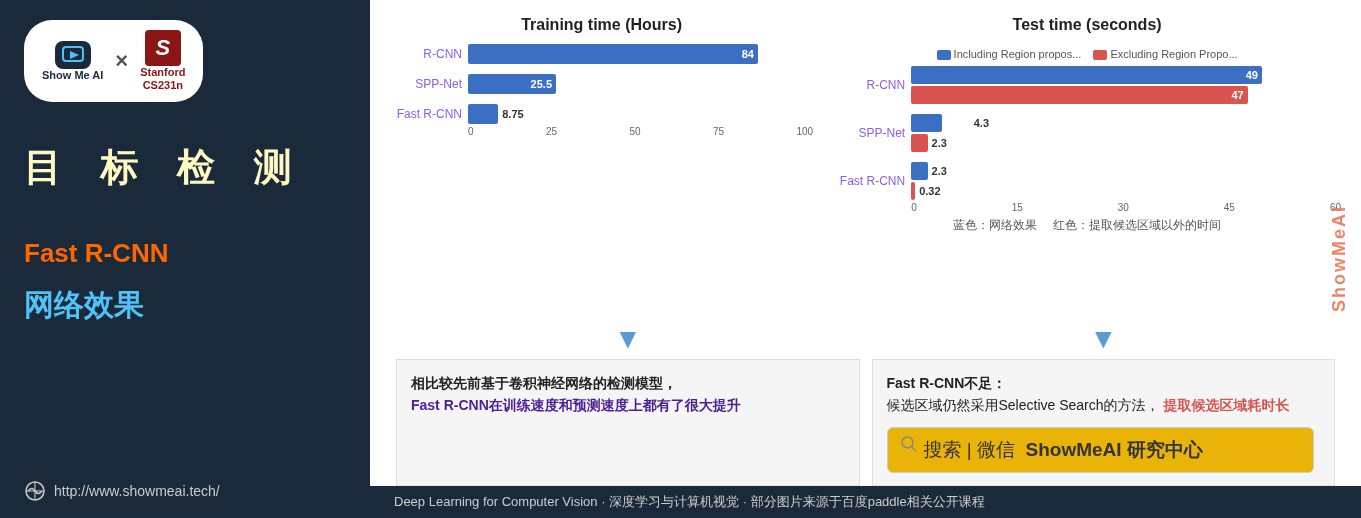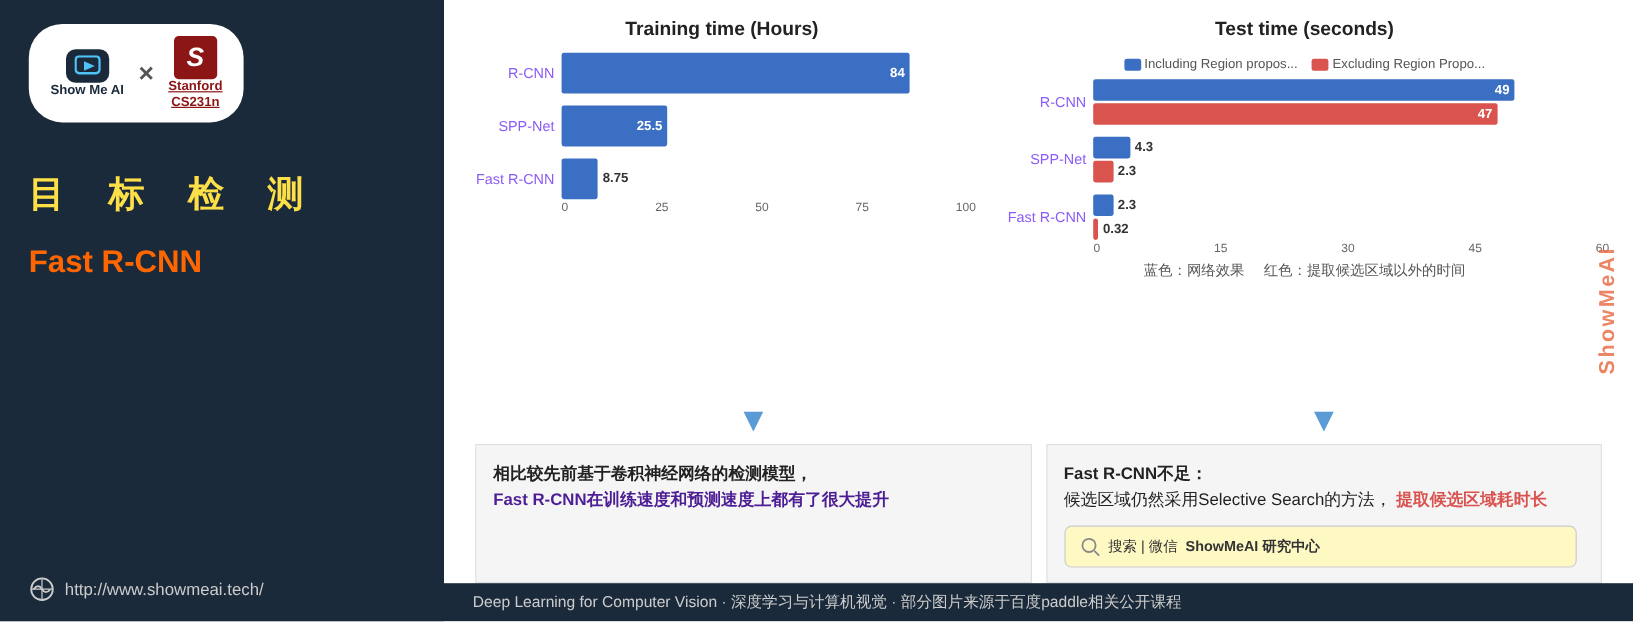--- a/index.html
+++ b/index.html
@@ -83,29 +83,28 @@
       font-size: 22px;
       font-weight: bold;
       font-style: italic;
     }
     .stanford-text {
       font-size: 11px;
       color: #8c1515;
       font-weight: bold;
       text-align: center;
       line-height: 1.2;
-      text-decoration: underline;
     }
 
     .title-cn {
-      font-size: 30px;
-      font-weight: bold;
-      color: #fde047;
+      font-size: 38px;
+      font-weight: bold;
+      color: #fef9c3;
       letter-spacing: 14px;
-      margin-bottom: 20px;
+      margin-bottom: 45px;
       margin-top: 10px;
     }
 
     .section-title {
       font-size: 26px;
       font-weight: bold;
       color: #ff6600;
       margin-bottom: 16px;
     }
 
@@ -185,21 +184,21 @@
     }
 
     .bar-wrap {
       flex: 1;
       display: flex;
       align-items: center;
       position: relative;
     }
 
     .bar {
-      height: 34px;
+      height: 20px;
       background: #3a6fc4;
       display: flex;
       align-items: center;
       justify-content: flex-end;
       padding-right: 4px;
       border-radius: 2px;
       position: relative;
     }
 
     .bar-val {
@@ -293,26 +292,26 @@
       font-weight: bold;
     }
 
     .card strong {
       font-weight: bold;
     }
 
     
     .search-bar {
       display: flex;
-      align-items: flex-end;
+      align-items: flex-start;
       border: 1.5px solid #ccc;
       border-radius: 6px;
       padding: 7px 12px;
-      background: #fef9c3;
-      font-size: 12px;
+      background: #eab308;
+      font-size: 19px;
       color: #333;
       margin-top: 8px;
       margin-right: 6px;
     }
 
     .search-bar svg {
       width: 18px;
       height: 18px;
       margin-right: 6px;
       color: #888;
@@ -372,20 +371,21 @@
     <div class="stanford-logo">
       <div class="stanford-s">S</div>
       <div class="stanford-text">Stanford<br>CS231n</div>
     </div>
   </div>
 
   <div class="title-cn">目  标  检  测</div>
 
   <div class="section-title">Fast R-CNN</div>
 
+  <div class="section-subtitle">网络效果</div>
 
   <div class="footer-link">
     <svg viewBox="0 0 22 22" fill="none">
       <circle cx="11" cy="11" r="9" stroke="#ccc" stroke-width="1.5"></circle>
       <path d="M4 11 Q8 6 11 11 Q14 16 18 11" stroke="#ccc" stroke-width="1.5" fill="none"></path>
       <line x1="11" y1="2" x2="11" y2="20" stroke="#ccc" stroke-width="1"></line>
       <line x1="2" y1="11" x2="20" y2="11" stroke="#ccc" stroke-width="1"></line>
     </svg>
     <span>http://www.showmeai.tech/</span>
   </div>
@@ -456,21 +456,21 @@
               <div class="bar bar-orange" style="width:78.3%;height:18px;">
                 <span class="bar-val">47</span>
               </div>
             </div>
           </div>
         </div>
 
         <div class="bar-row">
           <div class="bar-label">SPP-Net</div>
           <div class="bar-wrap" style="flex-direction:column; align-items:flex-start; gap:2px;">
-            <div style="display:flex;align-items:center;width:100%;">
+            <div style="display:flex;align-items:center;width:100%;gap:28px;">
               <div class="bar" style="width:7.1%;height:18px;"></div>
               <span class="bar-val-outside">4.3</span>
             </div>
             <div style="display:flex;align-items:center;width:100%;">
               <div class="bar bar-orange" style="width:3.8%;height:18px;"></div>
               <span class="bar-val-outside">2.3</span>
             </div>
           </div>
         </div>
 

